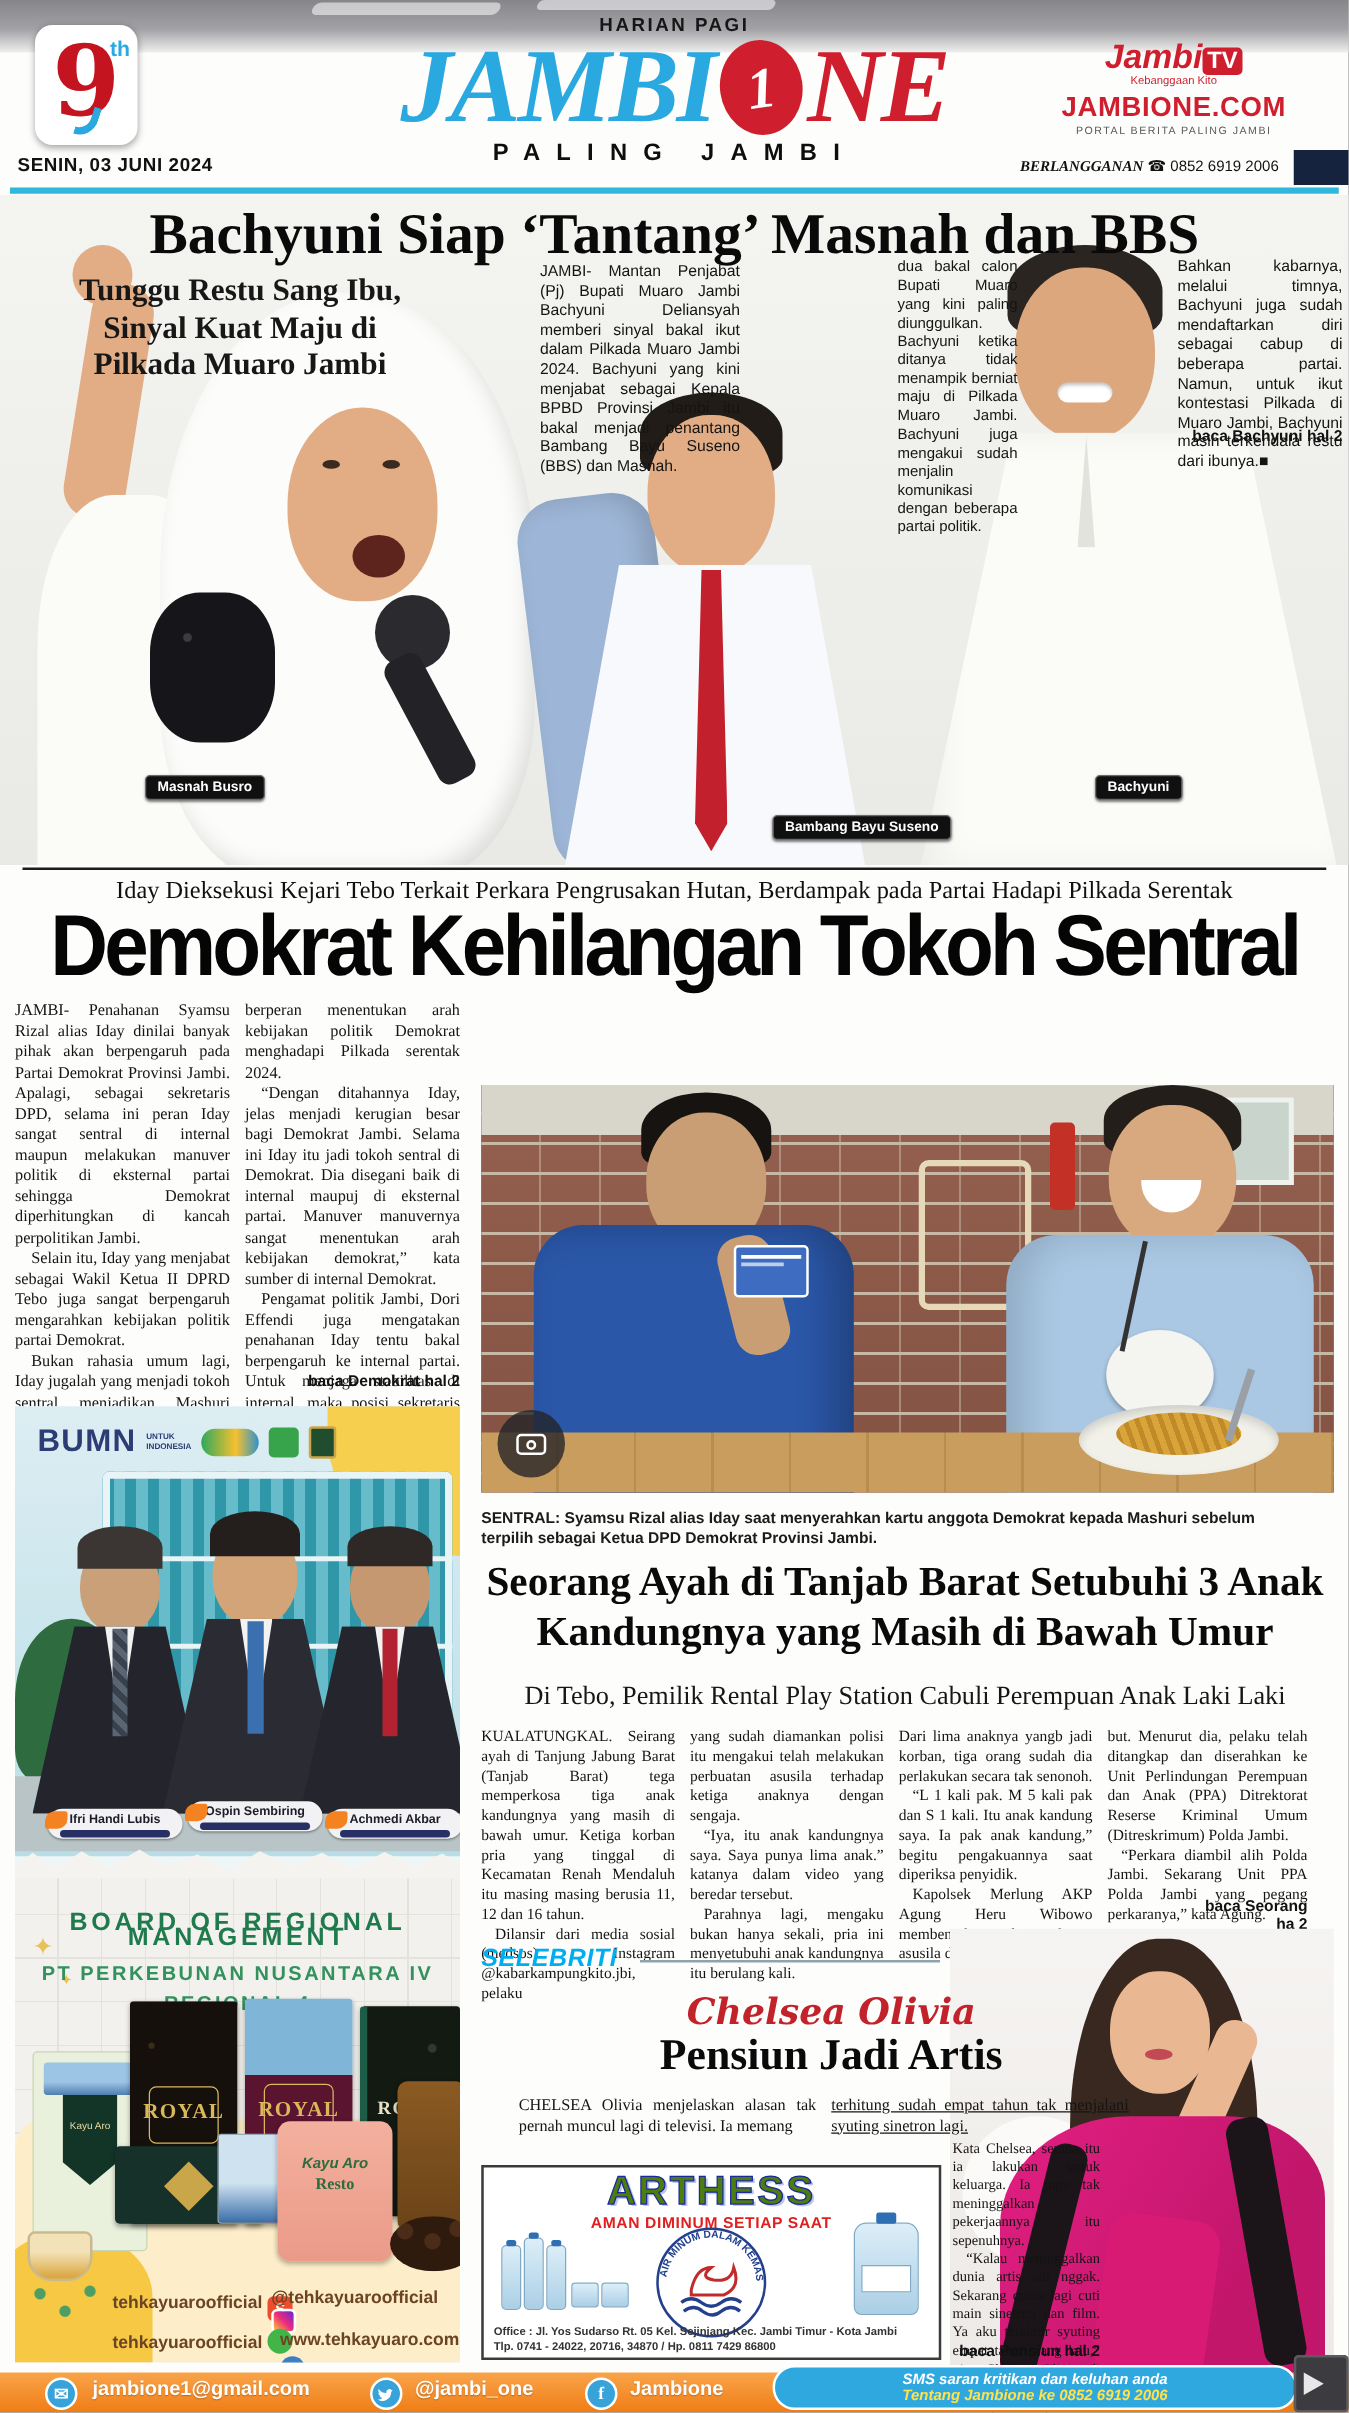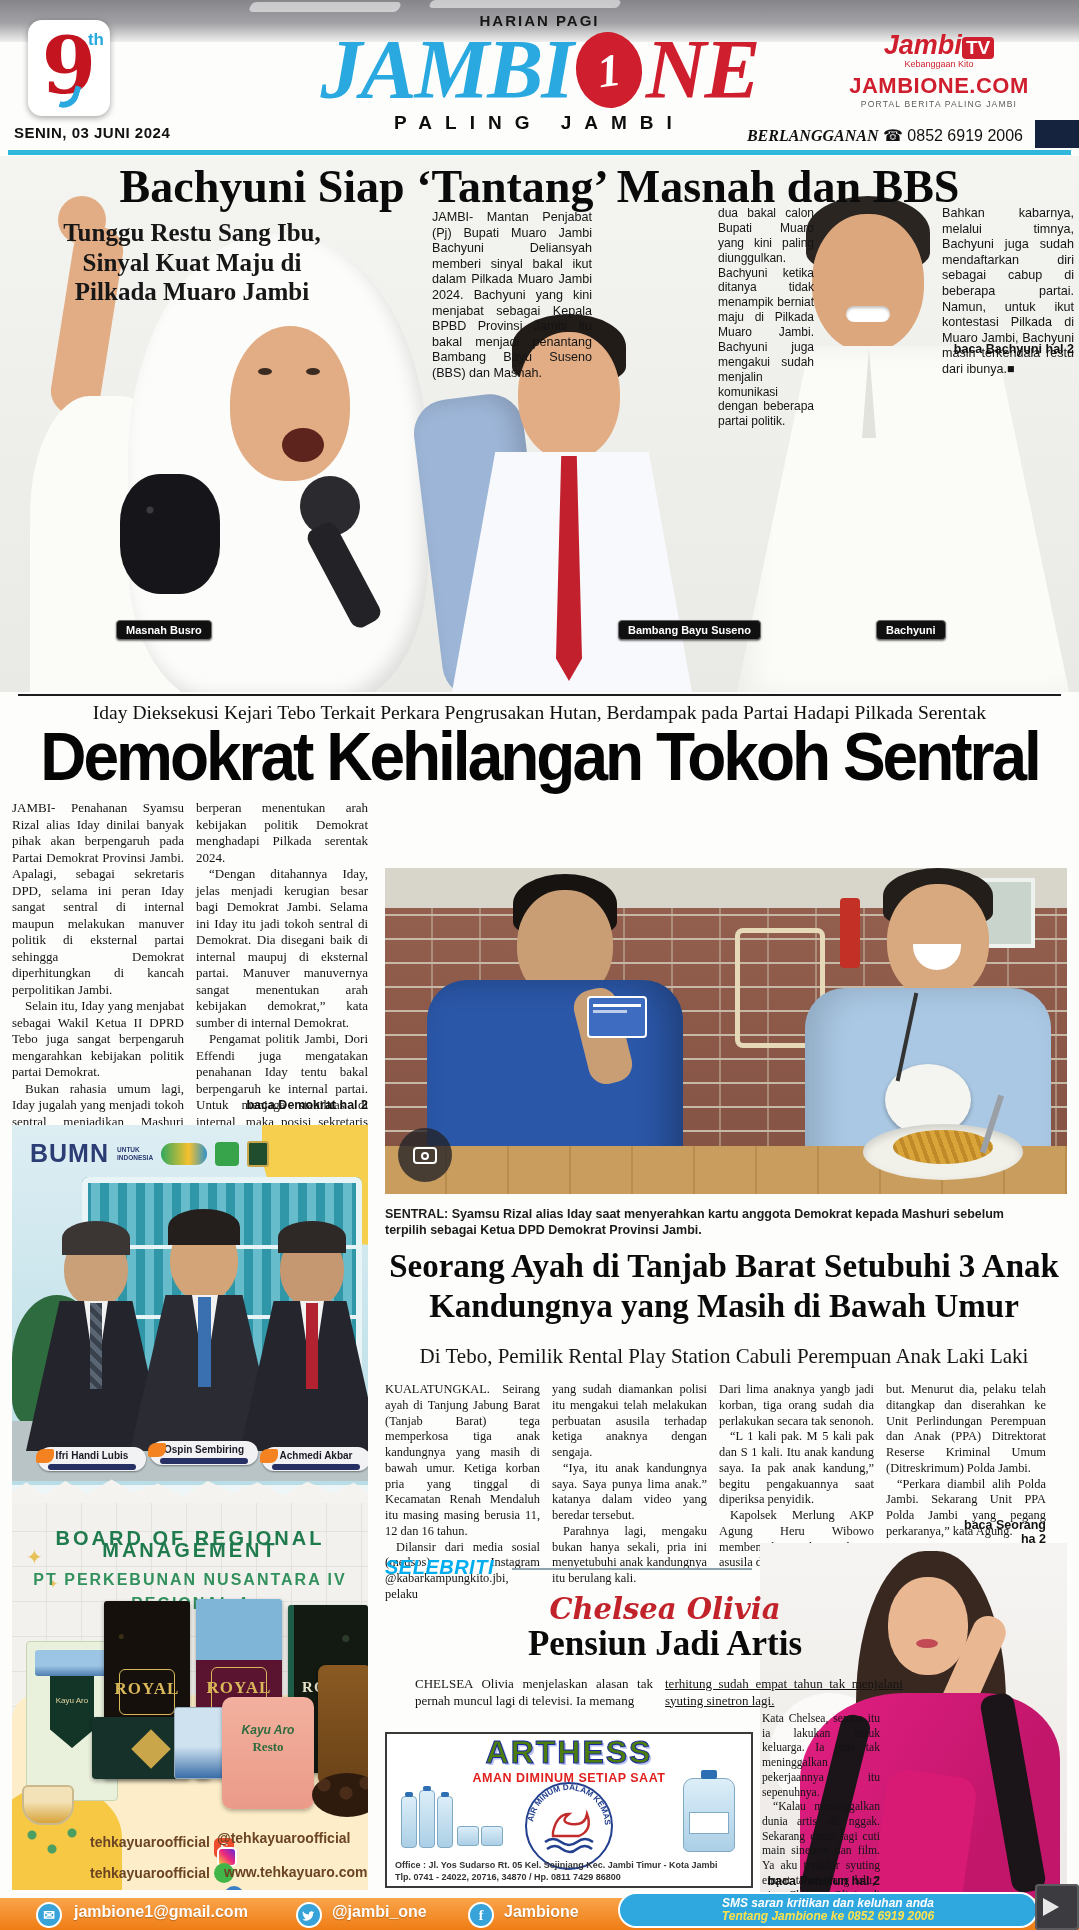--- a/index.html
+++ b/index.html
@@ -33,21 +33,21 @@
             letter-spacing:13px; color:#0e0e0e; }
   .jtv { right:40px; top:30px; width:200px; text-align:center; }
   .jtv .brand { font-size:27px; font-weight:bold; font-style:italic; color:#cf1f2e; }
   .jtv .tvbox { display:inline-block; background:#cf1f2e; color:#fff; font-size:19px; font-weight:bold;
                 padding:0 4px; border-radius:4px; font-style:normal; }
   .jtv .kito { font-size:9px; color:#cf1f2e; margin-top:-2px; }
   .jtv .site { font-size:22px; font-weight:bold; color:#cf1f2e; letter-spacing:.5px; margin-top:4px; }
   .jtv .portal { font-size:8.5px; color:#5a5a5a; letter-spacing:1.2px; }
   .daterow { left:0; top:120px; width:1079px; height:28px; }
   .dateleft { position:absolute; left:14px; top:4px; font-size:15px; font-weight:bold; letter-spacing:.5px; }
-  .subsc { position:absolute; right:56px; top:6px; font-size:16px; }
+  .subsc { position:absolute; right:56px; top:6px; font-size:12px; }
   .subsc .lbl { font-weight:bold; font-style:italic; font-family:"Liberation Serif", serif; }
   .darkbox { position:absolute; right:0; top:0; width:44px; height:28px; background:#15233f; }
   .cyanrule { left:8px; top:150px; width:1063px; height:5px; background:#2fb7dc; }
 
   
   .s1bg { left:0; top:156px; width:1079px; height:536px; background:linear-gradient(#f4f4f1,#e9e9e5); overflow:hidden; }
   .h1 { left:0; top:160px; width:1079px; text-align:center; font-family:"Liberation Serif", serif;
         font-weight:bold; font-size:46px; color:#0a0a0a; }
   .deck { left:42px; top:218px; width:300px; text-align:center; font-family:"Liberation Serif", serif;
           font-weight:bold; font-size:25px; line-height:1.18; color:#171717; }
@@ -230,21 +230,21 @@
 
   <div class="abs h1">Bachyuni Siap ‘Tantang’ Masnah dan BBS</div>
   <div class="abs deck">Tunggu Restu Sang Ibu, Sinyal Kuat Maju di Pilkada Muaro Jambi</div>
 
   <div class="abs s1col" style="left:432px;top:210px;width:160px;height:290px;">JAMBI- Mantan Penjabat (Pj) Bupati Muaro Jambi Bachyuni Deliansyah memberi sinyal bakal ikut dalam Pilkada Muaro Jambi 2024. Bachyuni yang kini menjabat sebagai Kepala BPBD Provinsi Jambi itu bakal menjadi penantang Bambang Bayu Suseno (BBS) dan Masnah.</div>
   <div class="abs s1col" style="left:718px;top:206px;width:96px;height:240px;font-size:12px;">dua bakal calon Bupati Muaro yang kini paling diunggulkan. Bachyuni ketika ditanya tidak menampik berniat maju di Pilkada Muaro Jambi. Bachyuni juga mengakui sudah menjalin komunikasi dengan beberapa partai politik.</div>
   <div class="abs s1col" style="left:942px;top:206px;width:132px;">Bahkan kabarnya, melalui timnya, Bachyuni juga sudah mendaftarkan diri sebagai cabup di beberapa partai. Namun, untuk ikut kontestasi Pilkada di Muaro Jambi, Bachyuni masih terkendala restu dari ibunya.■</div>
   <div class="abs morelink" style="left:952px;top:342px;width:122px;">baca Bachyuni hal 2</div>
 
   <div class="abs pill" style="left:116px;top:620px;">Masnah Busro</div>
-  <div class="abs pill" style="left:618px;top:620px;text-align:center;">Bambang Bayu Suseno</div>
+  <div class="abs pill" style="left:618px;top:652px;text-align:center;">Bambang Bayu Suseno</div>
   <div class="abs pill" style="left:876px;top:620px;">Bachyuni</div>
 
   <div class="abs divline"></div>
   <div class="abs kicker">Iday Dieksekusi Kejari Tebo Terkait Perkara Pengrusakan Hutan, Berdampak pada Partai Hadapi Pilkada Serentak</div>
   <div class="abs h2big">Demokrat Kehilangan Tokoh Sentral</div>
 
   <div class="abs newscol" style="left:12px;top:800px;width:172px;">
     <p class="lead">JAMBI- Penahanan Syamsu Rizal alias Iday dinilai banyak pihak akan berpengaruh pada Partai Demokrat Provinsi Jambi. Apalagi, sebagai sekretaris DPD, selama ini peran Iday sangat sentral di internal maupun melakukan manuver politik di eksternal partai sehingga Demokrat diperhitungkan di kancah perpolitikan Jambi.</p>
     <p>Selain itu, Iday yang menjabat sebagai Wakil Ketua II DPRD Tebo juga sangat berpengaruh mengarahkan kebijakan politik partai Demokrat.</p>
     <p>Bukan rahasia umum lagi, Iday jugalah yang menjadi tokoh sentral menjadikan Mashuri sebagai Ketua DPD Demokrat Provinsi Jambi.</p>

